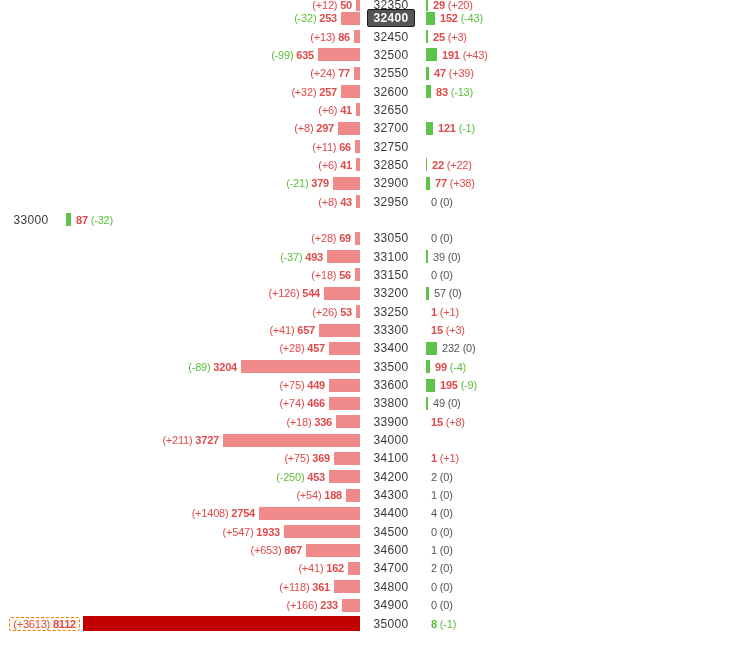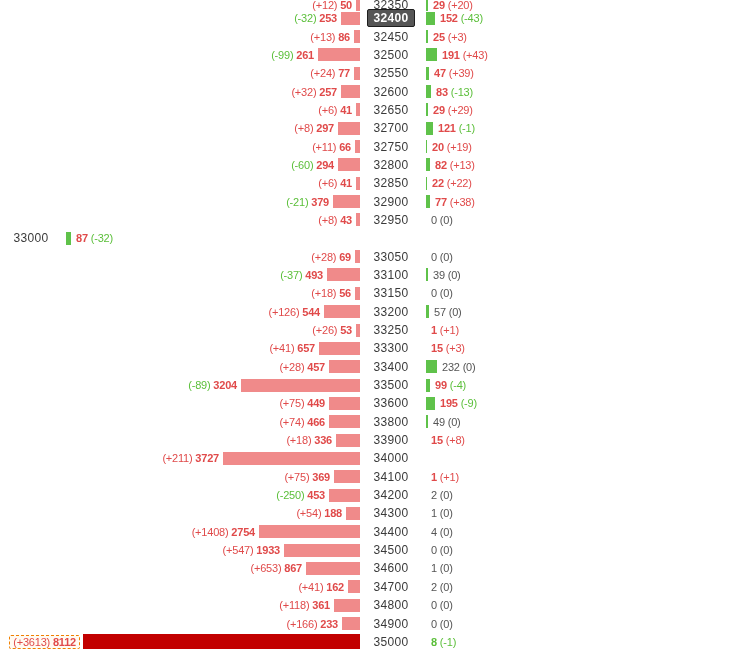--- a/index.html
+++ b/index.html
@@ -139,21 +139,21 @@
       <div class="price-zone">
         <span class="price">32450</span>
       </div>
       <div class="ask-zone">
         <div class="ask-bar" style="width: 2px;"></div>
         <span class="ask-label"><span class="ask-vol-red">25</span> <span class="ask-delta-pos">(+3)</span></span>
       </div>
     </div>
     <div class="row">
       <div class="bid-zone">
-        <span class="bid-label"><span class="bid-delta-neg">(-99)</span> <span class="bid-vol">261</span></span>
+        <span class="bid-label"><span class="bid-delta-neg">(-99)</span> <span class="bid-vol">635</span></span>
         <div class="bid-bar" style="width: 42px;"></div>
       </div>
       <div class="price-zone">
         <span class="price">32500</span>
       </div>
       <div class="ask-zone">
         <div class="ask-bar" style="width: 11px;"></div>
         <span class="ask-label"><span class="ask-vol-red">191</span> <span class="ask-delta-pos">(+43)</span></span>
       </div>
     </div>
@@ -184,24 +184,20 @@
       </div>
     </div>
     <div class="row">
       <div class="bid-zone">
         <span class="bid-label"><span class="bid-delta-pos">(+6)</span> <span class="bid-vol">41</span></span>
         <div class="bid-bar" style="width: 4px;"></div>
       </div>
       <div class="price-zone">
         <span class="price">32650</span>
       </div>
-      <div class="ask-zone">
-        <div class="ask-bar" style="width: 2px;"></div>
-        <span class="ask-label"><span class="ask-vol-red">29</span> <span class="ask-delta-pos">(+29)</span></span>
-      </div>
     </div>
     <div class="row">
       <div class="bid-zone">
         <span class="bid-label"><span class="bid-delta-pos">(+8)</span> <span class="bid-vol">297</span></span>
         <div class="bid-bar" style="width: 22px;"></div>
       </div>
       <div class="price-zone">
         <span class="price">32700</span>
       </div>
       <div class="ask-zone">
@@ -209,37 +205,20 @@
         <span class="ask-label"><span class="ask-vol-red">121</span> <span class="ask-delta-neg">(-1)</span></span>
       </div>
     </div>
     <div class="row">
       <div class="bid-zone">
         <span class="bid-label"><span class="bid-delta-pos">(+11)</span> <span class="bid-vol">66</span></span>
         <div class="bid-bar" style="width: 5px;"></div>
       </div>
       <div class="price-zone">
         <span class="price">32750</span>
-      </div>
-      <div class="ask-zone">
-        <div class="ask-bar" style="width: 1px;"></div>
-        <span class="ask-label"><span class="ask-vol-red">20</span> <span class="ask-delta-pos">(+19)</span></span>
-      </div>
-    </div>
-    <div class="row">
-      <div class="bid-zone">
-        <span class="bid-label"><span class="bid-delta-neg">(-60)</span> <span class="bid-vol">294</span></span>
-        <div class="bid-bar" style="width: 22px;"></div>
-      </div>
-      <div class="price-zone">
-        <span class="price">32800</span>
-      </div>
-      <div class="ask-zone">
-        <div class="ask-bar" style="width: 4px;"></div>
-        <span class="ask-label"><span class="ask-vol-red">82</span> <span class="ask-delta-pos">(+13)</span></span>
       </div>
     </div>
     <div class="row">
       <div class="bid-zone">
         <span class="bid-label"><span class="bid-delta-pos">(+6)</span> <span class="bid-vol">41</span></span>
         <div class="bid-bar" style="width: 4px;"></div>
       </div>
       <div class="price-zone">
         <span class="price">32850</span>
       </div>

